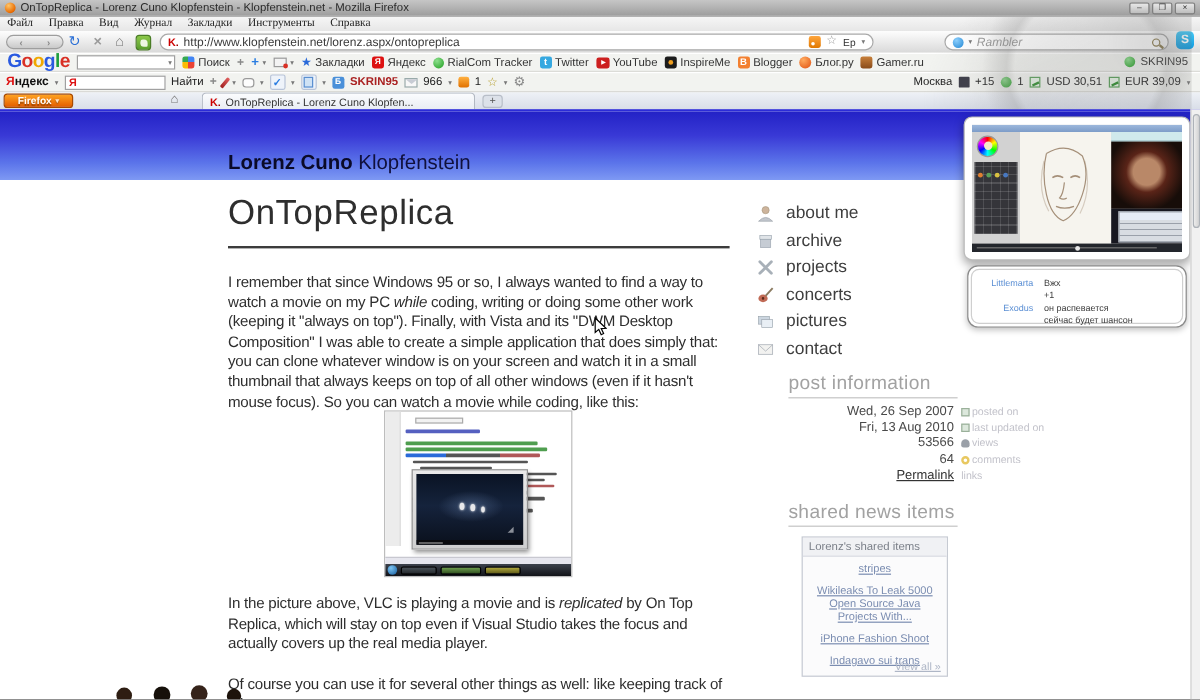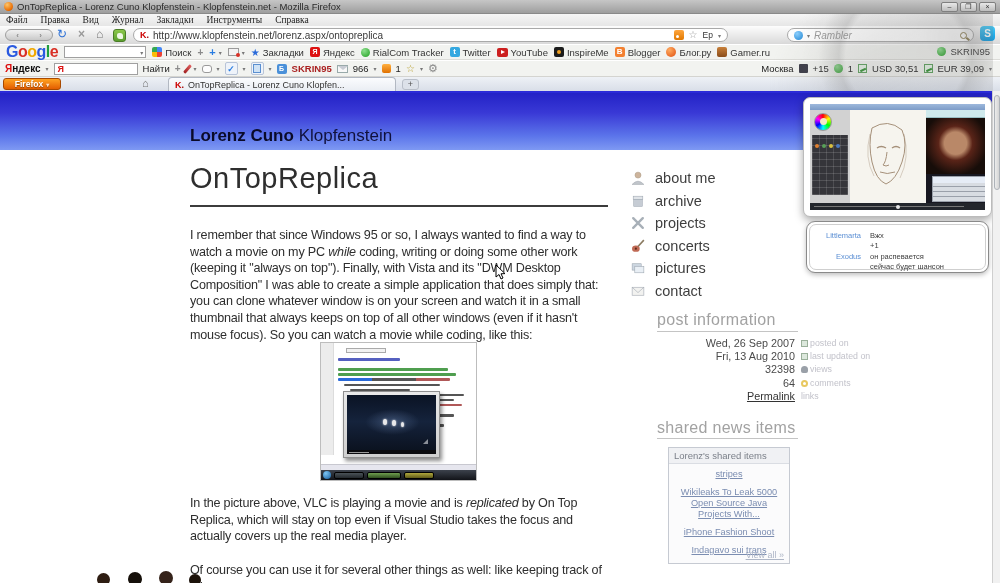--- a/index.html
+++ b/index.html
@@ -572,21 +572,21 @@
         </svg>
       <span class="side-label">contact</span>
     </div>
   </div>
 
   <div class="abs sec-h" style="left:657px;top:311px;">post information</div>
   <div class="abs sec-rule" style="left:657px;top:331px;"></div>
   <div class="abs pi-values">
     <div>Wed, 26 Sep 2007</div>
     <div>Fri, 13 Aug 2010</div>
-    <div>32398</div>
+    <div>53566</div>
     <div>64</div>
     <div class="plink">Permalink</div>
   </div>
   <div class="abs pi-labels">
     <div class="pi-row">
         <span class="pi-ic ic-cal"></span>
         <span>posted on</span>
       </div>
     <div class="pi-row">
         <span class="pi-ic ic-cal"></span>

